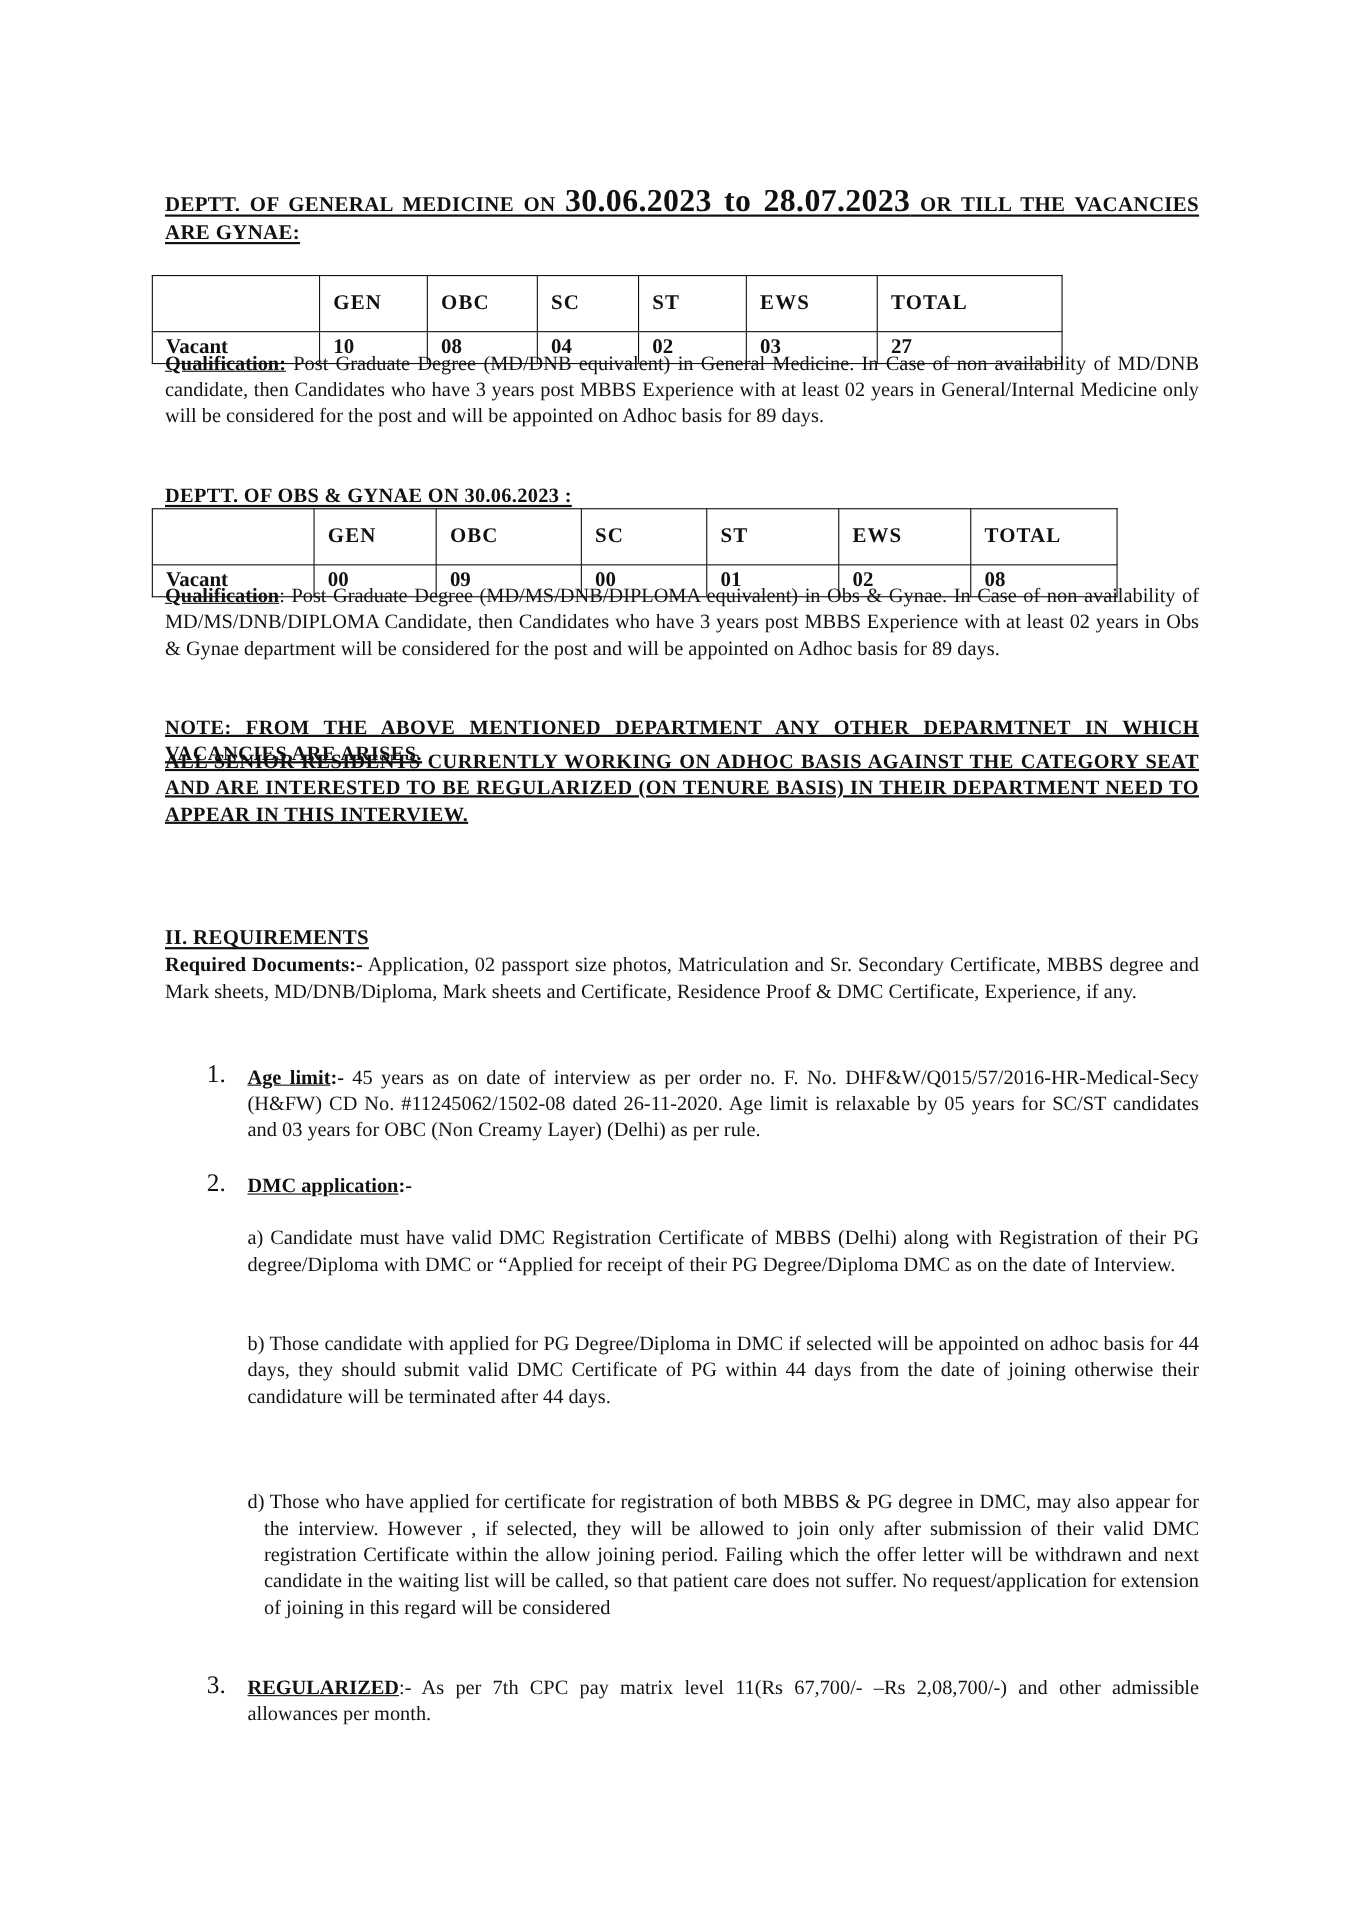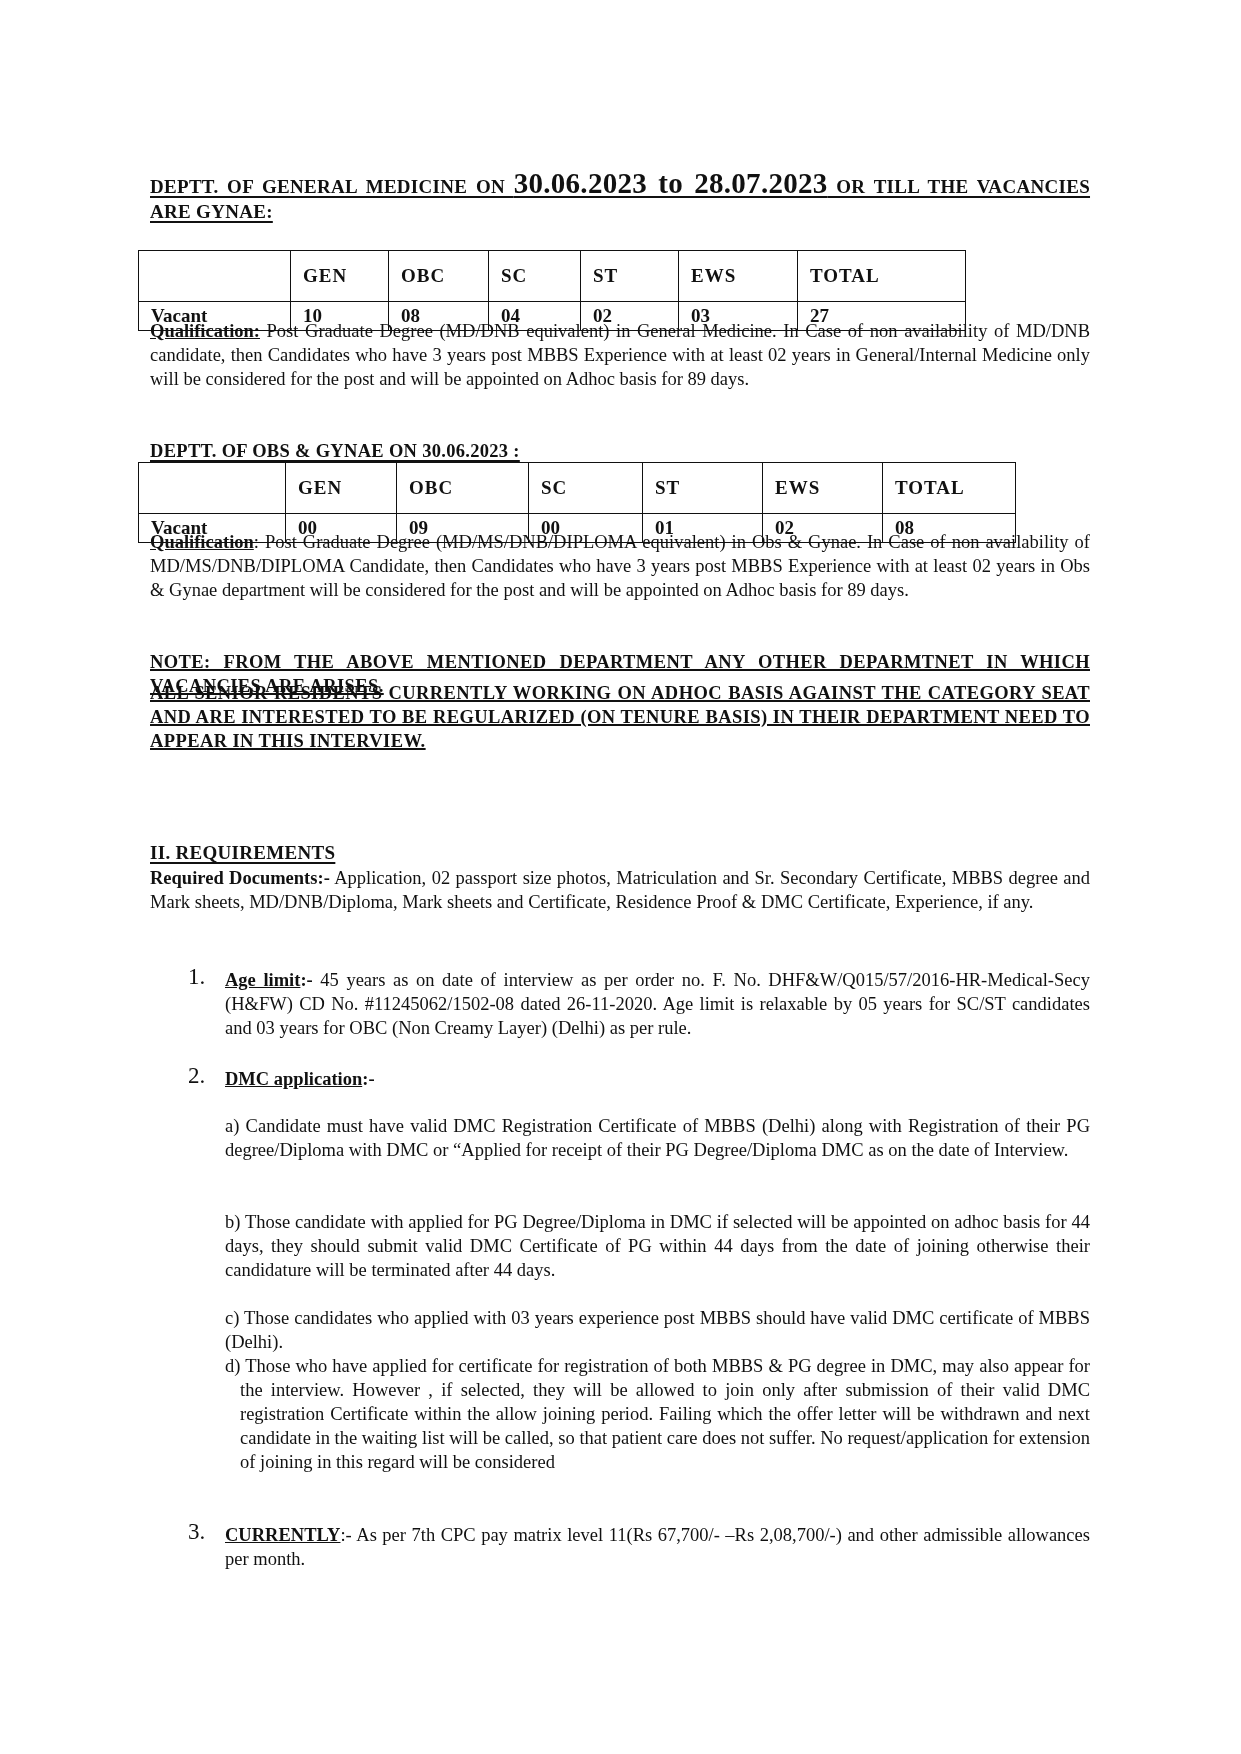--- a/index.html
+++ b/index.html
@@ -112,19 +112,18 @@
   <div class="abs para" style="left:150px; top:866px; width:940px;"><span class="lblb">Required Documents:-</span><span> Application, 02 passport size photos, Matriculation and Sr. Secondary Certificate, MBBS degree and Mark sheets, MD/DNB/Diploma, Mark sheets and Certificate, Residence Proof &amp; DMC Certificate, Experience, if any.</span></div>
 
   <div class="abs num" style="left:188px; top:964px;">1.</div>
   <div class="abs numitem" style="left:225px; top:968px; width:865px;"><span class="lbl" style="font-weight:bold;text-decoration:underline;">Age limit</span><b>:-</b><span> 45 years as on date of interview as per order no. F. No. DHF&amp;W/Q015/57/2016-HR-Medical-Secy (H&amp;FW) CD No. #11245062/1502-08 dated 26-11-2020. Age limit is relaxable by 05 years for SC/ST candidates and 03 years for OBC (Non Creamy Layer) (Delhi) as per rule.</span></div>
 
   <div class="abs num" style="left:188px; top:1063px;">2.</div>
   <div class="abs numitem" style="left:225px; top:1067px;"><span style="font-weight:bold;text-decoration:underline;">DMC application</span><b>:-</b></div>
 
   <div class="abs sub" style="left:225px; top:1114px; width:865px;">a) Candidate must have valid DMC Registration Certificate of MBBS (Delhi) along with Registration of their PG degree/Diploma with DMC or “Applied for receipt of their PG Degree/Diploma DMC as on the date of Interview.</div>
   <div class="abs sub" style="left:225px; top:1210px; width:865px;">b) Those candidate with applied for PG Degree/Diploma in DMC if selected will be appointed on adhoc basis for 44 days, they should submit valid DMC Certificate of PG within 44 days from the date of joining otherwise their candidature will be terminated after 44 days.</div>
-  <div class="abs sub" style="left:225px; top:1306px; width:865px;">c) Those candidates who applied with 03 years experience post MBBS should have valid DMC certificate of MBBS (Delhi).</div>
   <div class="abs sub hang" style="left:225px; top:1354px; width:850px; padding-left:15px;">d) Those who have applied for certificate for registration of both MBBS &amp; PG degree in DMC, may also appear for the interview. However , if selected, they will be allowed to join only after submission of their valid DMC registration Certificate within the allow joining period. Failing which the offer letter will be withdrawn and next candidate in the waiting list will be called, so that patient care does not suffer. No request/application for extension of joining in this regard will be considered</div>
 
   <div class="abs num" style="left:188px; top:1519px;">3.</div>
-  <div class="abs numitem" style="left:225px; top:1523px; width:865px;"><span style="font-weight:bold;text-decoration:underline;">CURRENTLY</span><span>:-</span><span> As per 7th CPC pay matrix level 11(Rs 67,700/- –Rs 2,08,700/-) and other admissible allowances per month.</span></div>
+  <div class="abs numitem" style="left:225px; top:1523px; width:865px;"><span style="font-weight:bold;text-decoration:underline;">REGULARIZED</span><span>:-</span><span> As per 7th CPC pay matrix level 11(Rs 67,700/- –Rs 2,08,700/-) and other admissible allowances per month.</span></div>
 
 </div>
 
 </body></html>

